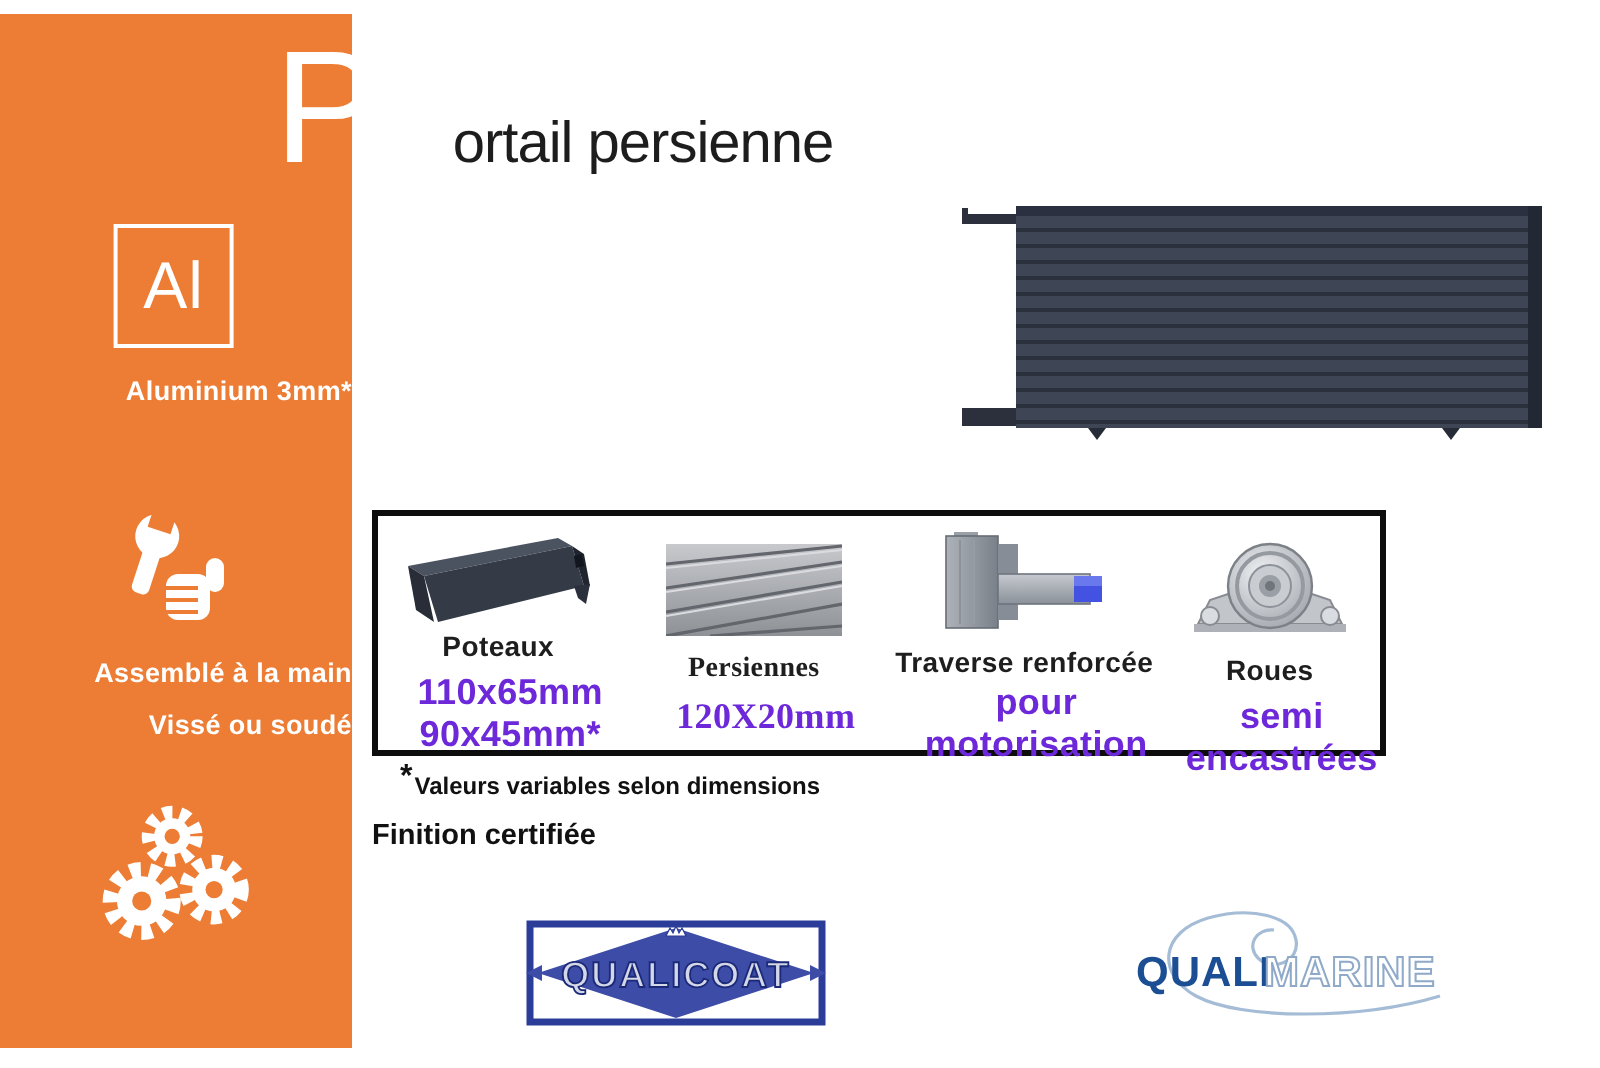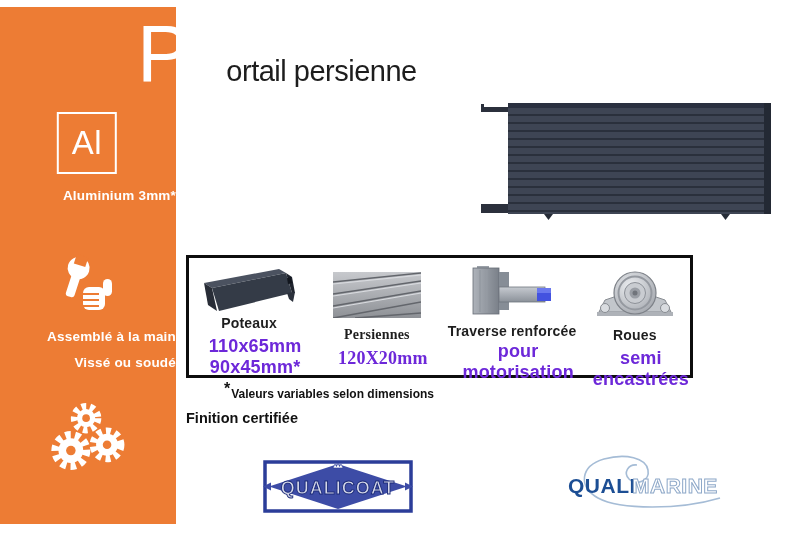--- a/index.html
+++ b/index.html
@@ -49,21 +49,21 @@
     position:absolute;left:186px;top:255px;width:507px;height:123px;
     border:3px solid #0d0d0d;box-sizing:border-box;background:#fff;
     display:flex;
   }
   .feature{display:flex;flex-direction:column;align-items:center;text-align:center;}
   .feature .img-wrap{height:58px;margin-top:8px;display:flex;align-items:center;justify-content:center;}
   .feature .f-line1{font-size:14px;font-weight:bold;color:#1e1e1e;margin-top:3px;letter-spacing:.2px;}
   .feature .f-line2{font-size:18px;font-weight:bold;color:#6d28d9;margin-top:5px;letter-spacing:.2px;padding-left:12px;}
   .c1{flex:0 0 24%;} .c2{flex:0 0 27%;font-family:Liberation Serif, serif;} .c3{flex:0 0 27%;} .c4{flex:0 0 22%;}
   
-  #footnote{position:absolute;left:200px;top:384px;color:#111;white-space:nowrap;margin-left:24px;}
+  #footnote{position:absolute;left:200px;top:384px;color:#111;white-space:nowrap;}
   #footnote .star{font-size:16px;font-weight:bold;position:relative;top:-4px;margin-right:1px;}
   #footnote .fn-text{font-size:12px;font-weight:bold;}
   #finition{position:absolute;left:186px;top:410px;width:612px;text-align:left;
     font-size:14.5px;font-weight:bold;color:#111;}
   #qualicoat{position:absolute;left:263px;top:460px;}
   #qualimarine{position:absolute;left:560px;top:452px;}
 </style>
 </head>
 <body>
 

